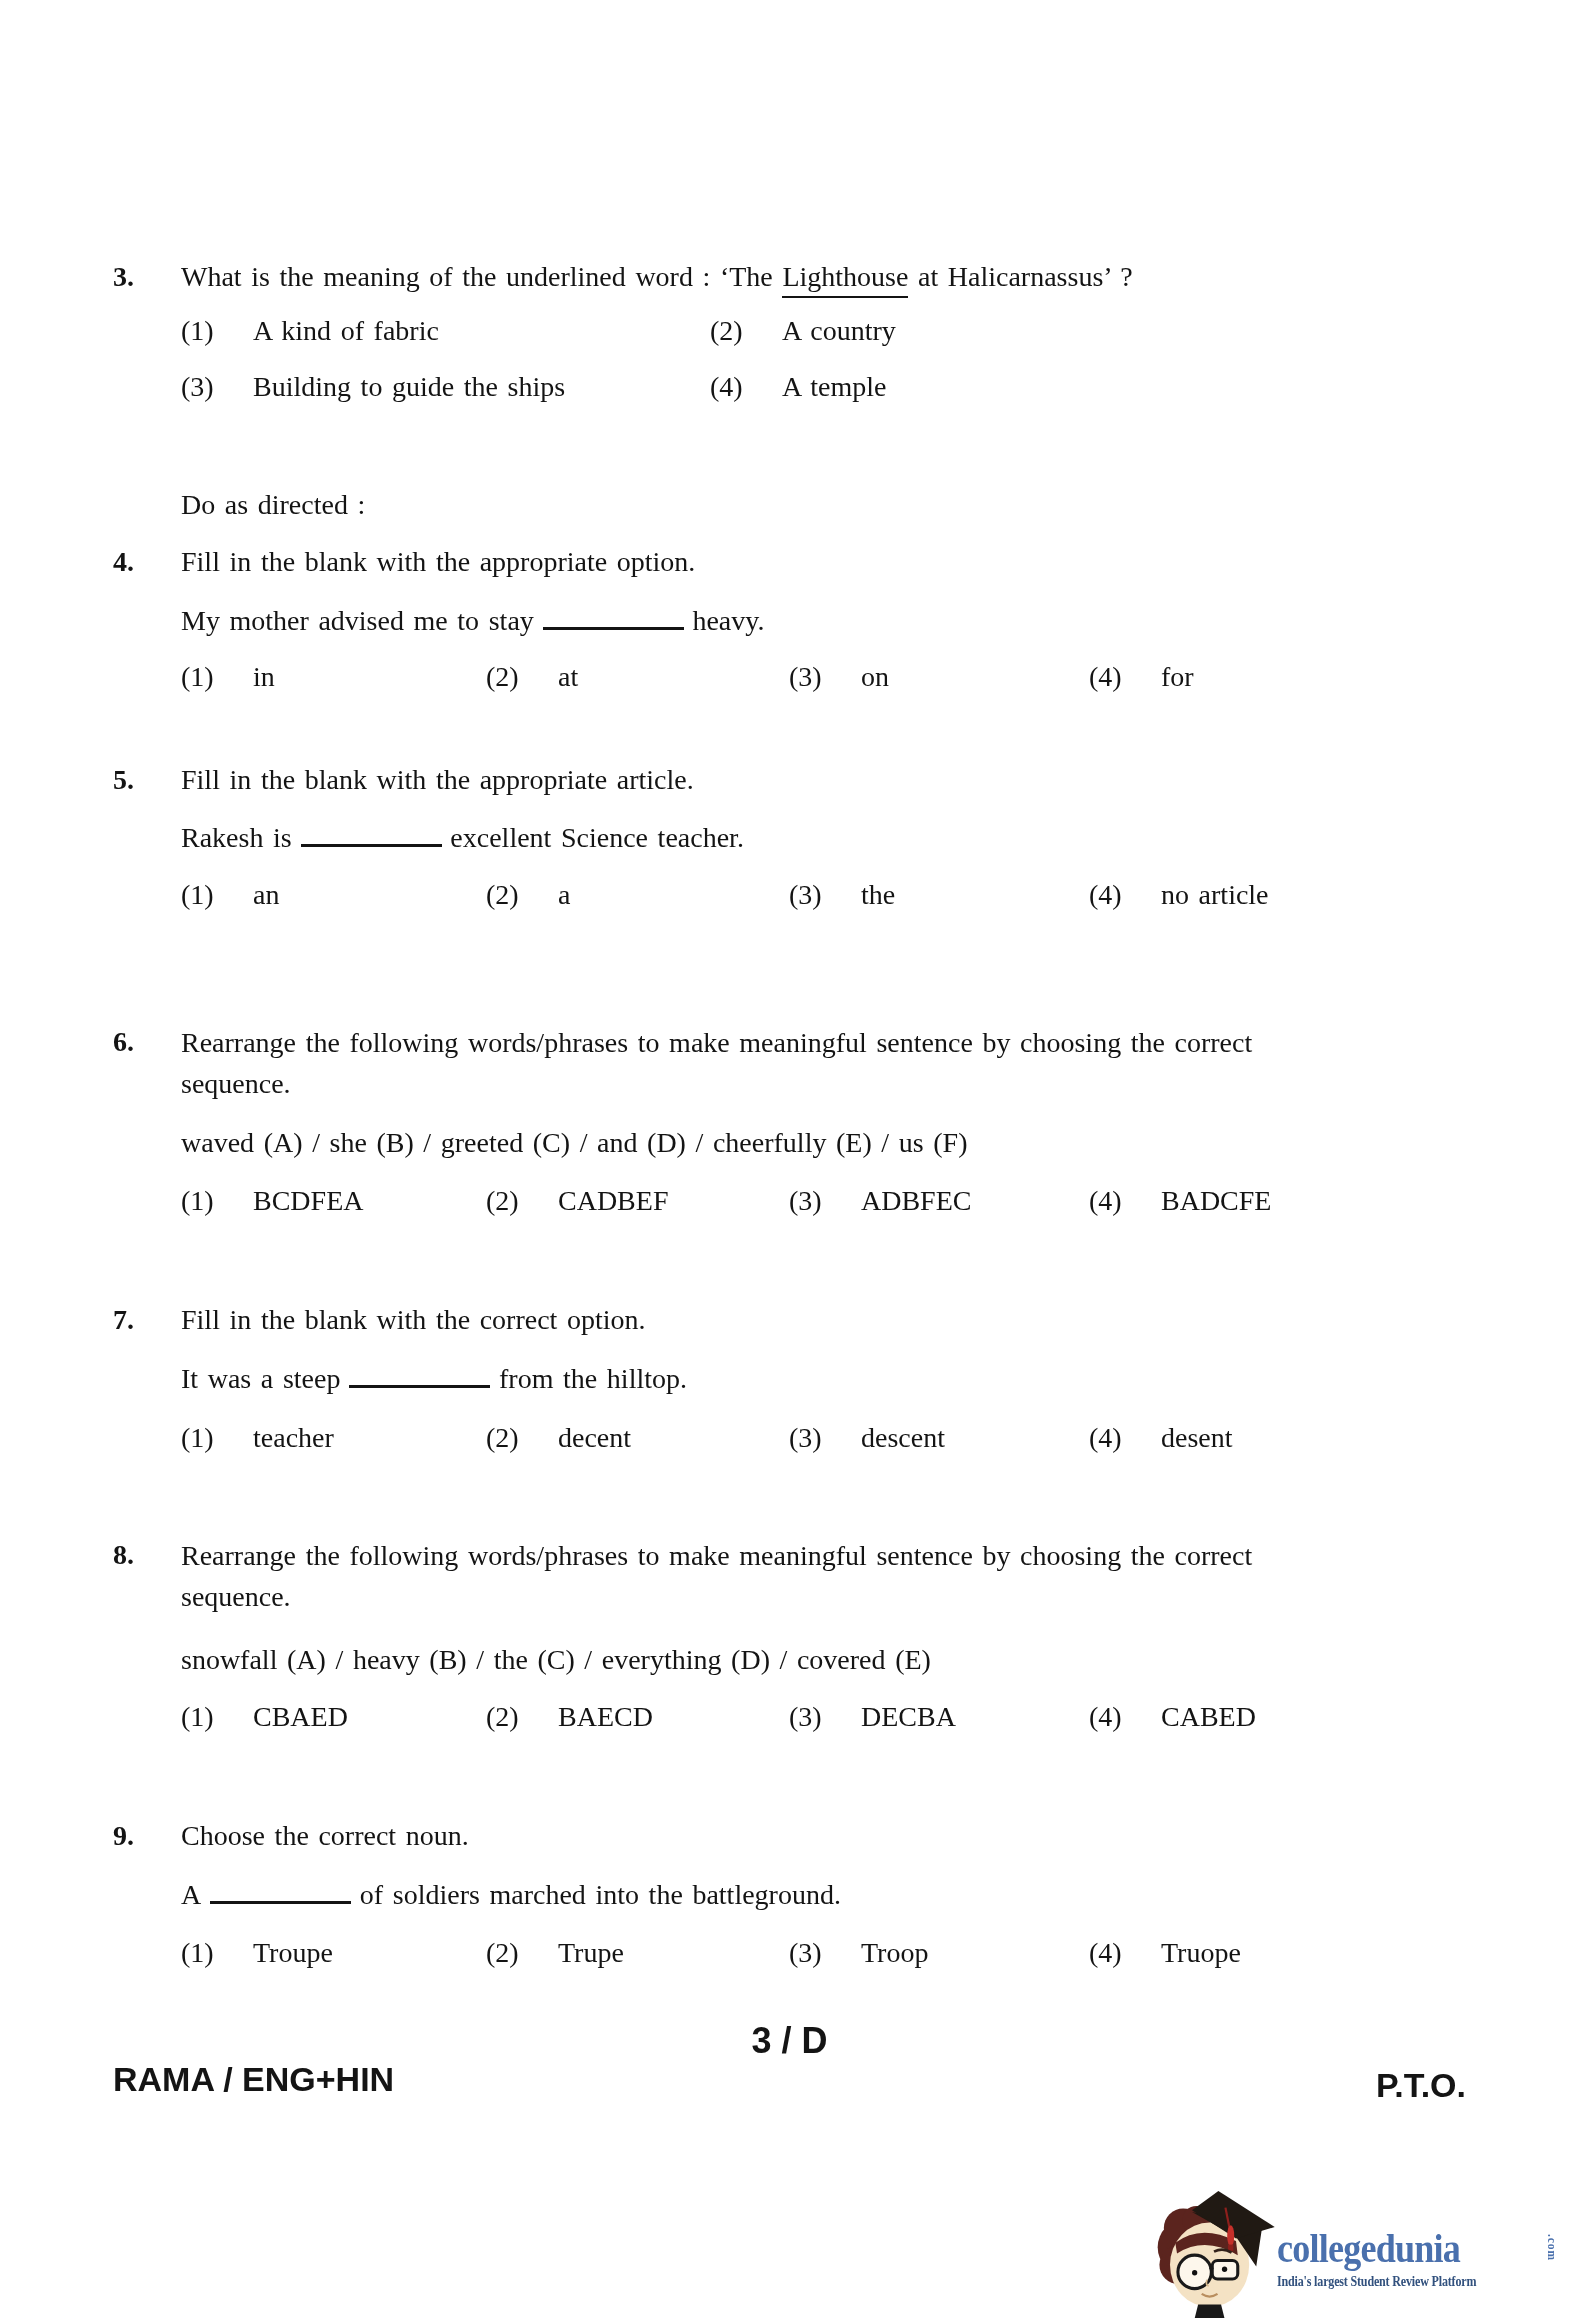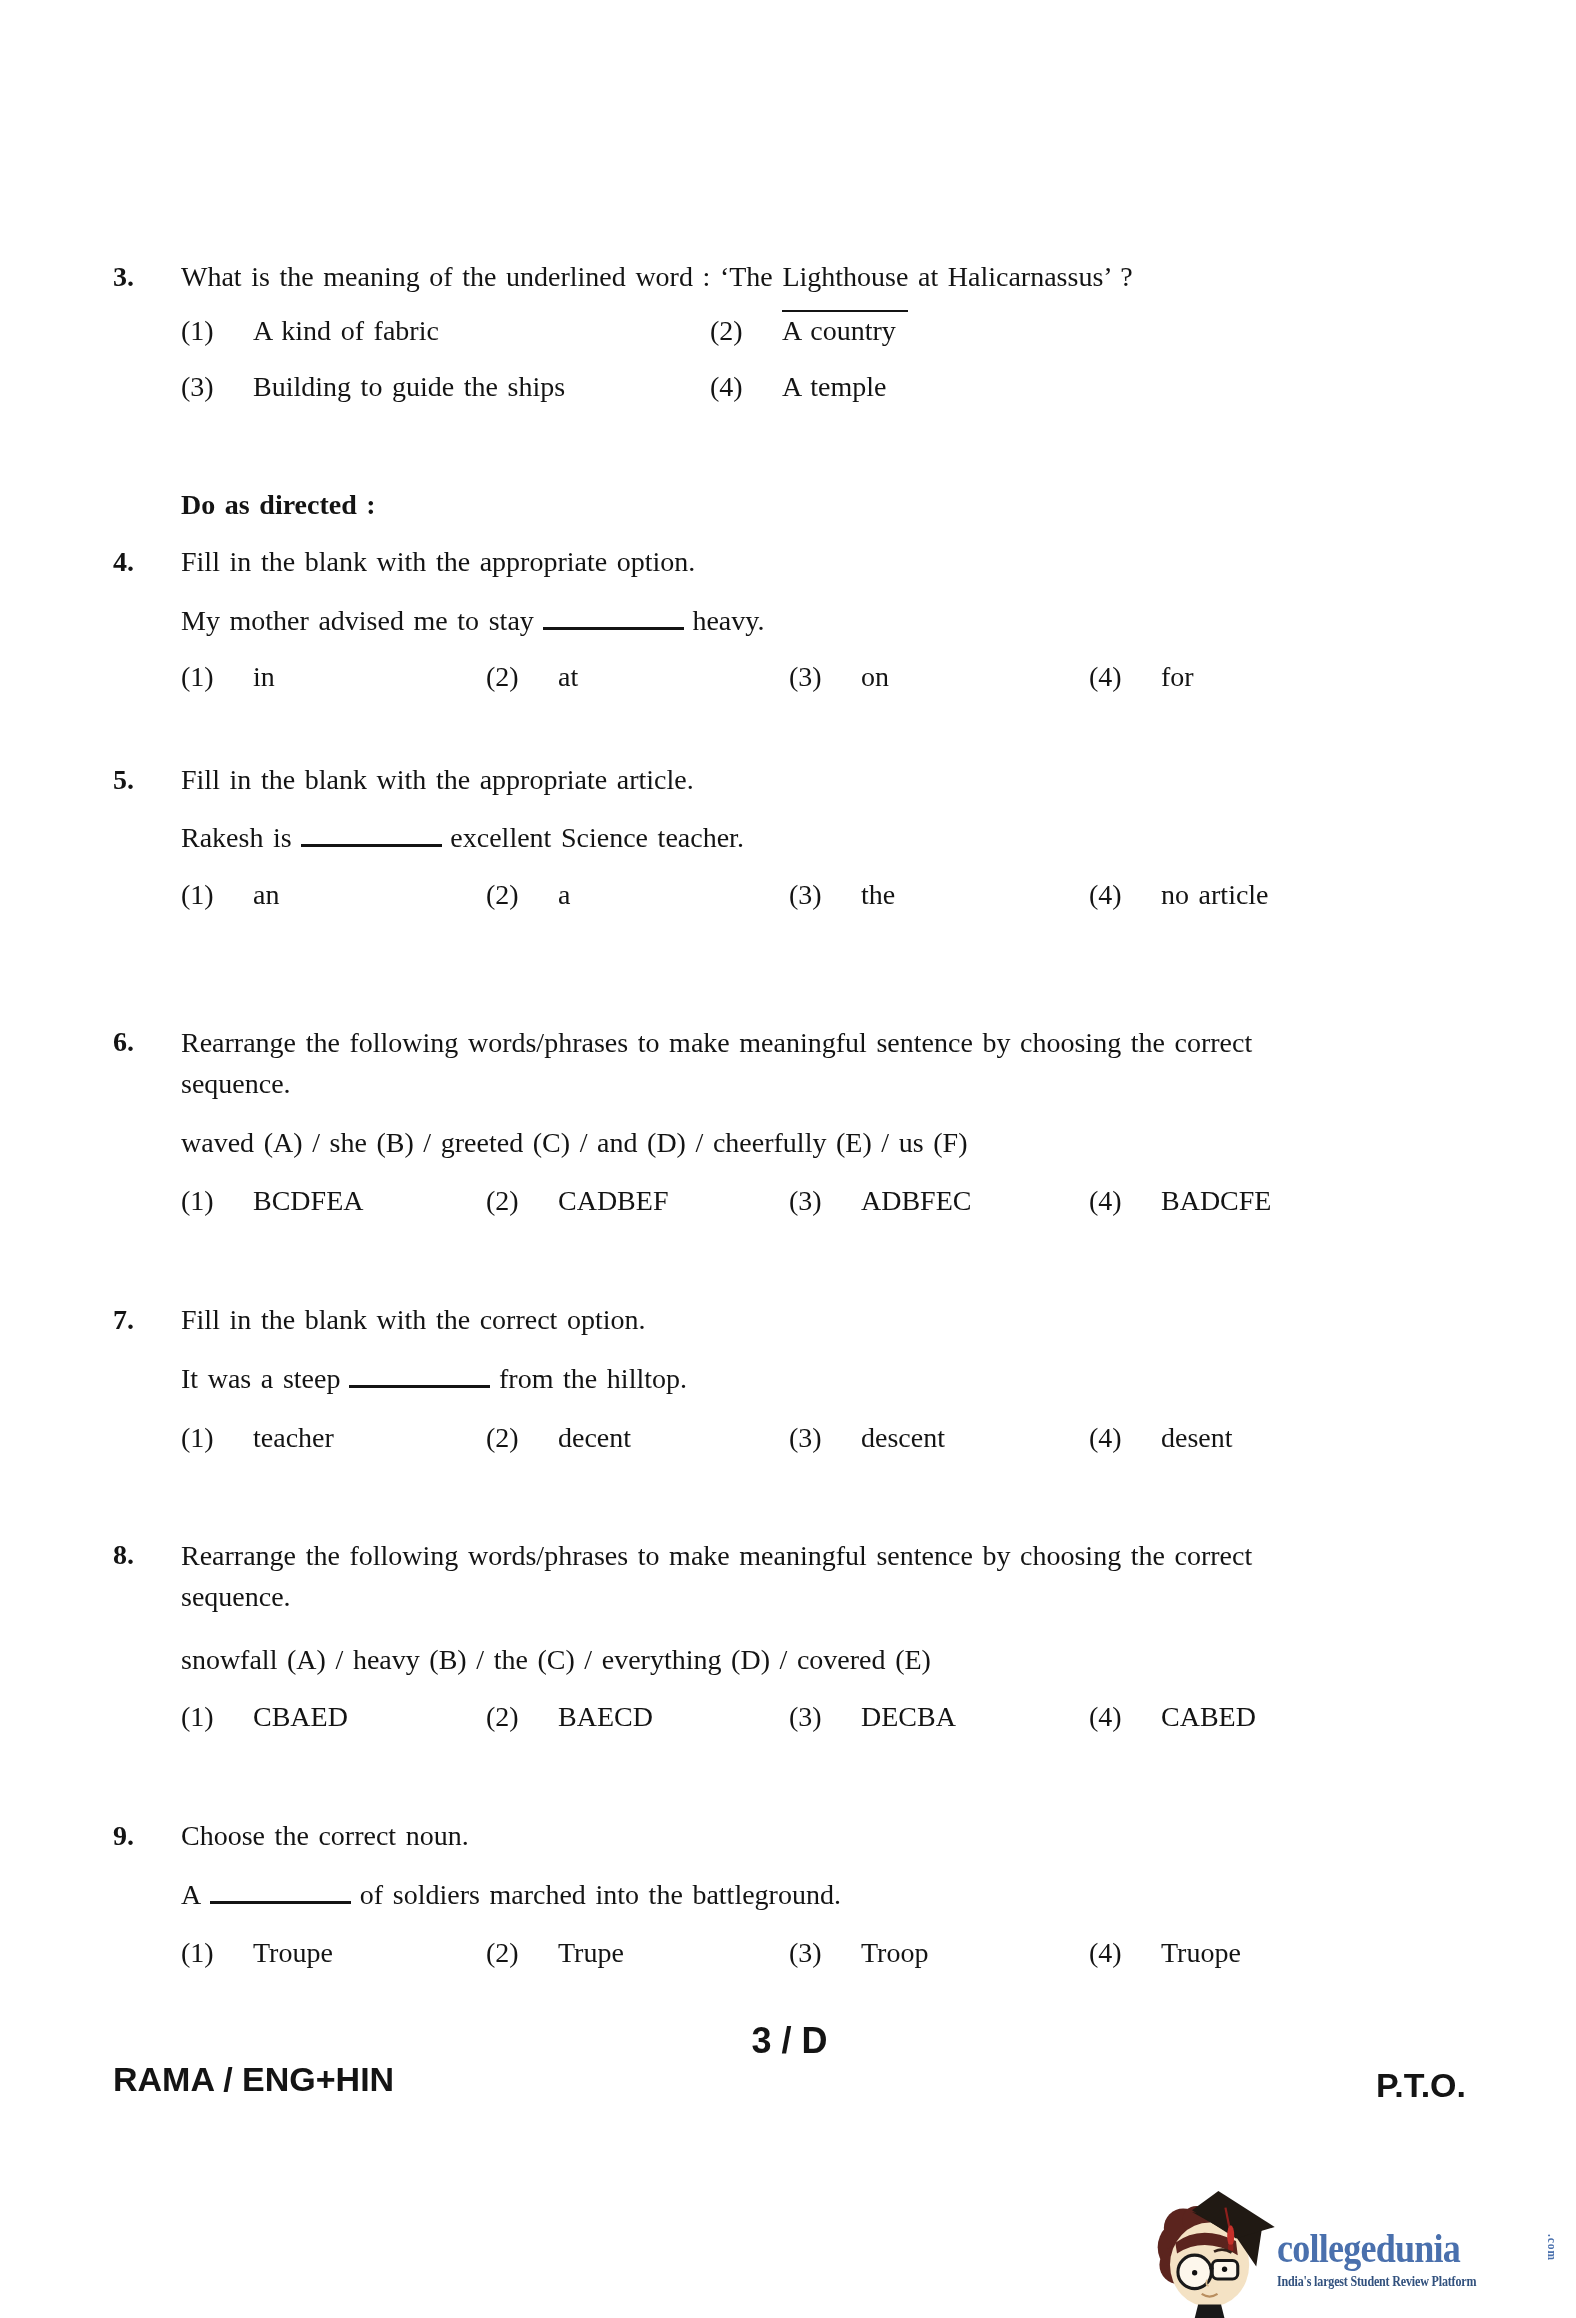--- a/index.html
+++ b/index.html
@@ -16,30 +16,30 @@
     left:113px;width:1360px;
     display:flex;
     font-size:28px;line-height:39px;
     word-spacing:2.6px;
     white-space:normal;
   }
   .num{width:68px;flex:none;font-weight:700;}
   .indent{padding-left:68px;box-sizing:border-box;}
   .qbody{flex:1;}
   .lines div{line-height:41px;}
-  .heading{font-weight:700;}
+  .heading{font-weight:400;}
   .opts2{display:grid;grid-template-columns:529px 1fr;flex:1;}
   .opts4{display:grid;grid-template-columns:305px 303px 300px 1fr;flex:1;}
   .opt{display:flex;}
   .onum{width:72px;flex:none;}
   .blank{
     display:inline-block;width:141px;height:2.6px;background:#141414;
     vertical-align:baseline;margin:0 8.8px;
   }
-  .uword{border-bottom:2.6px solid #141414;padding-bottom:18px;}
+  .uword{border-bottom:2.6px solid #141414;padding-bottom:4px;}
   .footer{
     position:absolute;left:113px;right:110px;top:2020px;height:39px;
     font-family:"Liberation Sans",sans-serif;font-weight:700;font-size:34px;line-height:39px;
   }
   .footer .fl{position:absolute;left:0;top:0;margin-top:40px;}
   .footer .fc{position:absolute;left:0;right:0;top:0.9px;text-align:center;font-size:36px;}
   .footer .fr{position:absolute;right:0;top:0;margin-top:46px;}
   .logo{
     position:absolute;left:1148px;top:2179px;width:428px;height:140px;
     font-family:Liberation Serif, serif;

